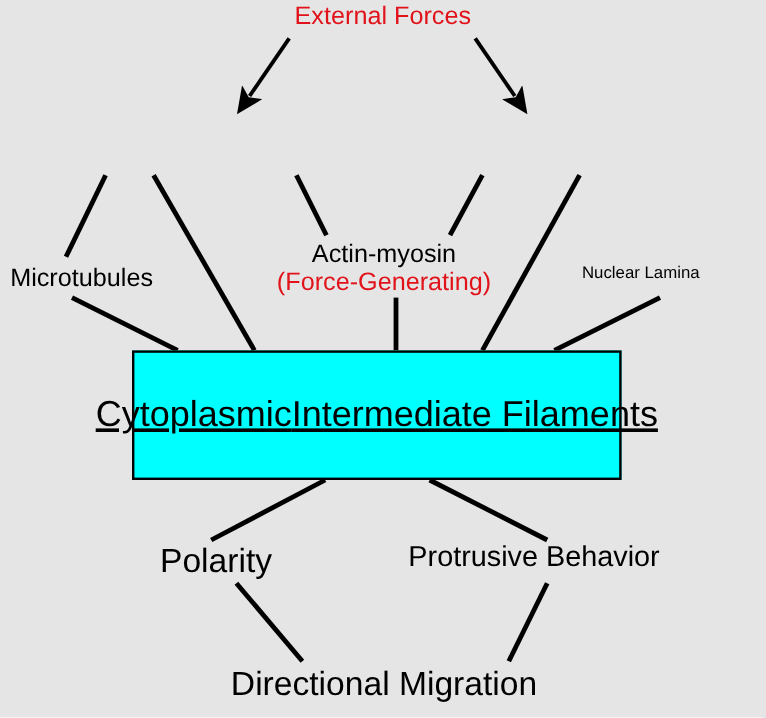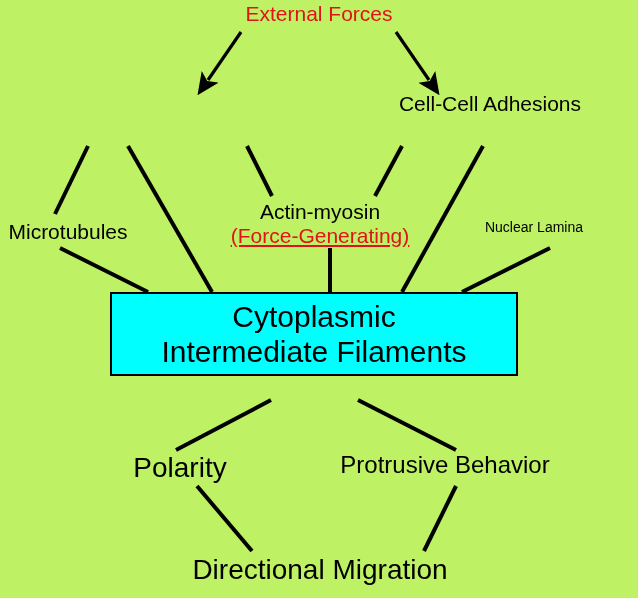--- a/index.html
+++ b/index.html
@@ -7,40 +7,40 @@
     padding: 0;
     background: #ffffff;
   }
   body {
     font-family: "Liberation Sans", sans-serif;
   }
   #diagram-root {
     position: relative;
     width: 638px;
     height: 598px;
-    background: #bef264;
+    background: #e5e5e5;
     overflow: hidden;
   }
   #edges {
     position: absolute;
     left: 0;
     top: 0;
     width: 638px;
     height: 598px;
   }
   .node {
     position: absolute;
     text-align: center;
     color: #000000;
     line-height: 1.12;
     white-space: nowrap;
     z-index: 2;
   }
   .node-line { display: block; }
-  .red { color: #e1121a; text-decoration: underline; }
+  .red { color: #e1121a; }
 
   #node-external-forces {
     left: 0; top: 2px; width: 638px;
     font-size: 21px;
     color: #e1121a;
   }
   #node-cell-matrix {
     left: 20px; top: 92px; width: 280px;
     font-size: 21px;
   }
@@ -55,30 +55,30 @@
   #node-microtubules {
     left: -2px; top: 220px; width: 140px;
     font-size: 21px;
   }
   #node-nuclear-lamina {
     left: 450px; top: 220px; width: 168px;
     font-size: 14px;
   }
   #node-cif-box {
     left: 110px; top: 292px;
-    width: 408px; height: 84px;
+    width: 408px; height: 108px;
     background: #00ffff;
     border: 2px solid #000000;
     box-sizing: border-box;
     display: flex;
-    flex-direction: column;
     align-items: center;
     justify-content: center;
     font-size: 30px;
     line-height: 1.18;
+    text-decoration: underline;
   }
   #node-polarity {
     left: 95px; top: 452px; width: 170px;
     font-size: 28px;
   }
   #node-protrusive {
     left: 305px; top: 452px; width: 280px;
     font-size: 24px;
   }
   #node-directional-migration {
@@ -118,21 +118,20 @@
     <line x1="197" y1="486" x2="252" y2="551" stroke="#000000" stroke-width="4"></line>
     <line x1="456" y1="486" x2="424" y2="551" stroke="#000000" stroke-width="4"></line>
   </svg>
 
   <div class="node" id="node-external-forces">
     <span class="node-line">External Forces</span>
   </div>
 
 
   <div class="node" id="node-cell-cell">
-    <span class="node-line">Cell-Cell Adhesions</span>
   </div>
 
   <div class="node" id="node-actin-myosin">
     <span class="node-line">Actin-myosin</span>
     <span class="node-line red">(Force-Generating)</span>
   </div>
 
   <div class="node" id="node-microtubules">
     <span class="node-line">Microtubules</span>
   </div>

